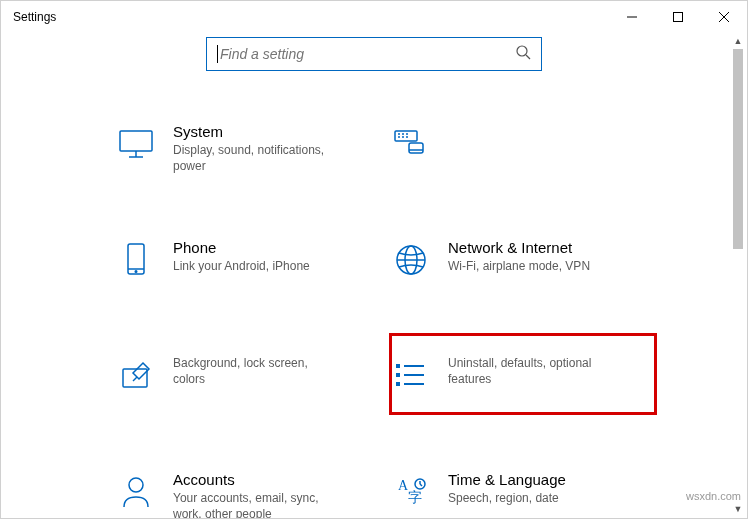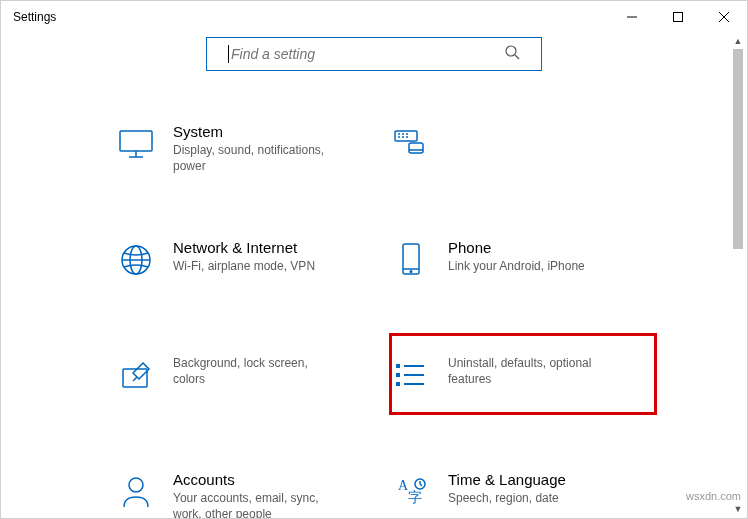--- a/index.html
+++ b/index.html
@@ -35,21 +35,21 @@
     display: flex;
     justify-content: center;
     margin-top: 4px;
   }
   .search-box {
     width: 336px;
     height: 34px;
     border: 1px solid #0067c0;
     display: flex;
     align-items: center;
-    padding: 0 21px;
+    padding: 0 10px;
     position: relative;
   }
   .caret {
     width: 1px;
     height: 18px;
     background: #000;
     margin-right: 2px;
   }
   .search-box input {
     flex: 1;
@@ -201,45 +201,45 @@
           <line x1="9" y1="8" x2="11" y2="8"></line>
           <line x1="13" y1="8" x2="15" y2="8"></line>
         <rect x="16" y="14" width="14" height="10" rx="2"></rect>
         <line x1="16" y1="21" x2="30" y2="21"></line>
       </svg>
     </div>
   </div>
 
   <div class="cat">
     <div class="ic">
+      <svg width="28" height="36" viewBox="0 0 28 36" stroke-width="1.5">
+        <rect x="6" y="2" width="16" height="30" rx="2"></rect>
+        <line x1="6" y1="27" x2="22" y2="27"></line>
+        <circle cx="14" cy="29.5" r="0.8" fill="#0067c0"></circle>
+      </svg>
+    </div>
+    <div class="texts">
+      <div class="title">Phone</div>
+      <div class="desc">Link your Android, iPhone</div>
+    </div>
+  </div>
+
+  <div class="cat">
+    <div class="ic">
       <svg width="34" height="34" viewBox="0 0 34 34" stroke-width="1.5">
         <circle cx="17" cy="17" r="14"></circle>
         <ellipse cx="17" cy="17" rx="6" ry="14"></ellipse>
         <line x1="3" y1="17" x2="31" y2="17"></line>
         <path d="M5 10 Q17 14 29 10"></path>
         <path d="M5 24 Q17 20 29 24"></path>
       </svg>
     </div>
     <div class="texts">
       <div class="title">Network &amp; Internet</div>
       <div class="desc">Wi-Fi, airplane mode, VPN</div>
-    </div>
-  </div>
-
-  <div class="cat">
-    <div class="ic">
-      <svg width="28" height="36" viewBox="0 0 28 36" stroke-width="1.5">
-        <rect x="6" y="2" width="16" height="30" rx="2"></rect>
-        <line x1="6" y1="27" x2="22" y2="27"></line>
-        <circle cx="14" cy="29.5" r="0.8" fill="#0067c0"></circle>
-      </svg>
-    </div>
-    <div class="texts">
-      <div class="title">Phone</div>
-      <div class="desc">Link your Android, iPhone</div>
     </div>
   </div>
 
   <div class="cat">
     <div class="ic">
       <svg width="34" height="34" viewBox="0 0 34 34" stroke-width="1.5">
         <rect x="4" y="10" width="24" height="18" rx="1"></rect>
         <path d="M24 4 L30 10 L20 20 L14 14 Z"></path>
         <line x1="18" y1="18" x2="14" y2="22"></line>
       </svg>

